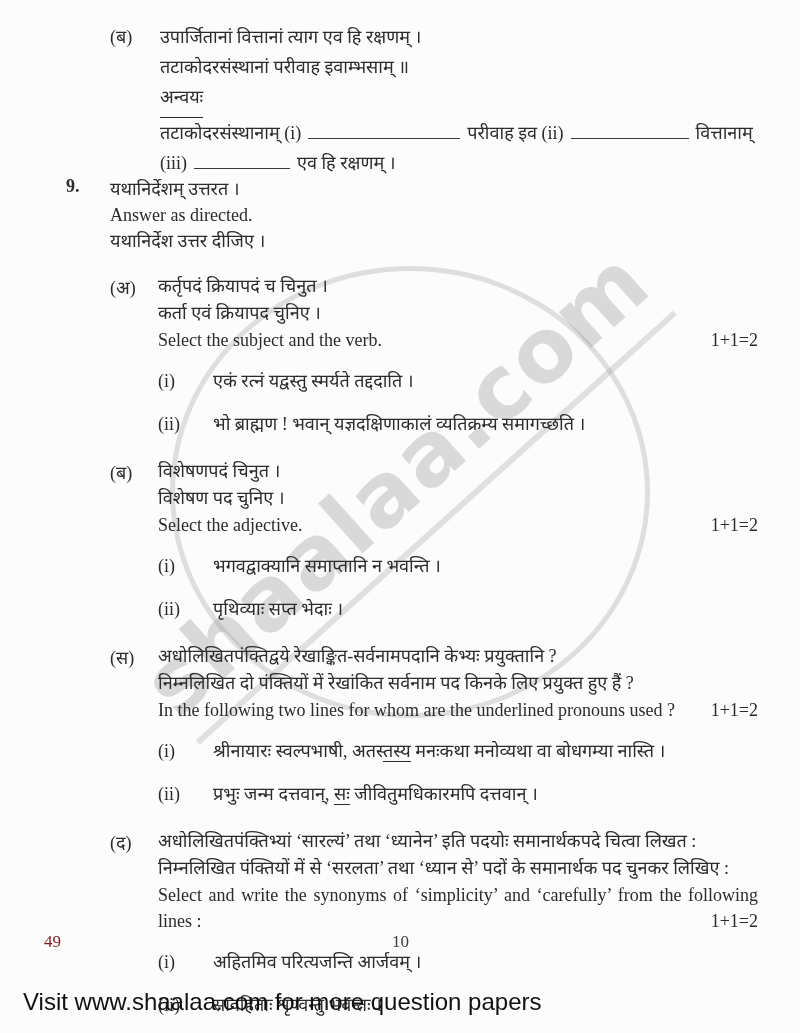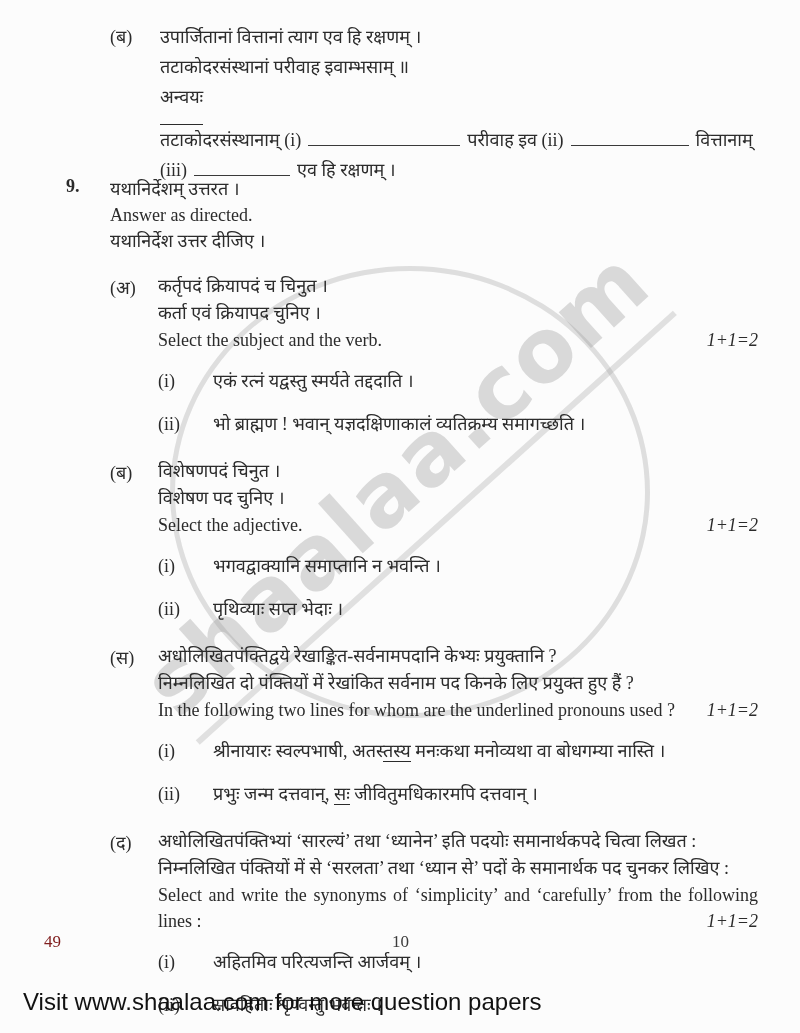--- a/index.html
+++ b/index.html
@@ -41,28 +41,28 @@
   .txt{flex:1;}
   .dev{line-height:30px;}
   .en{line-height:26px;}
   .intro{position:absolute;left:110px;top:22px;width:648px;}
   .q9{position:absolute;left:66px;top:176px;width:692px;}
   .q9 .head-line{line-height:26px;}
   .part{margin-top:19px;display:flex;align-items:flex-start;}
   .pbody{flex:1;min-width:0;}
   .pline{line-height:27px;}
   .en-marks{display:flex;justify-content:space-between;align-items:flex-end;line-height:26px;}
-  .marks{font-style:italic;white-space:nowrap;margin-left:12px;}
+  .marks{white-space:nowrap;margin-left:12px;}
   .en-wrap{position:relative;text-align:justify;line-height:26px;}
   .en-wrap .marks{position:absolute;right:0;bottom:0;}
   .en-wrap .pad-right{display:inline;}
   .item{display:flex;margin-top:13px;line-height:30px;}
   .blank{display:inline-block;border-bottom:1.3px solid #3a3a3a;height:15px;vertical-align:baseline;margin:0 7px;}
   .b1{width:152px;} .b2{width:118px;} .b3{width:96px;}
-  .uword{display:inline-block;border-bottom:1.5px solid #2b2b2b;padding-bottom:12px;}
+  .uword{display:inline-block;border-bottom:1.5px solid #2b2b2b;padding-bottom:5px;}
   .uspan{border-bottom:1.5px solid #2b2b2b;padding-bottom:0;}
   
   .pageno-left{position:absolute;left:44px;top:932px;color:#7f1d1d;font-size:17px;}
   .pageno-center{position:absolute;left:392px;top:932px;color:#3c3c3c;font-size:17px;}
   .site-banner{
     position:absolute;left:23px;top:988px;
     font-family:"Liberation Sans","DejaVu Sans",sans-serif;
     font-size:24px;color:#111;
   }
 </style>

